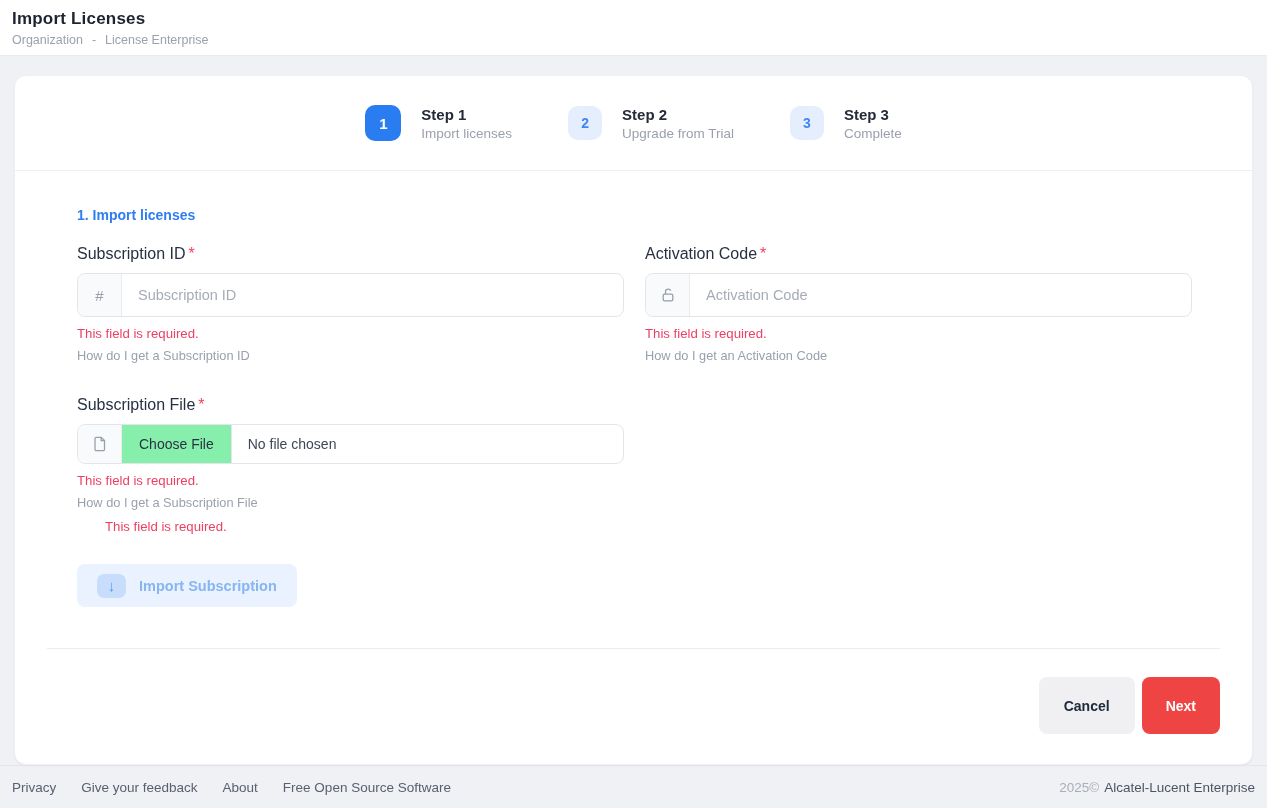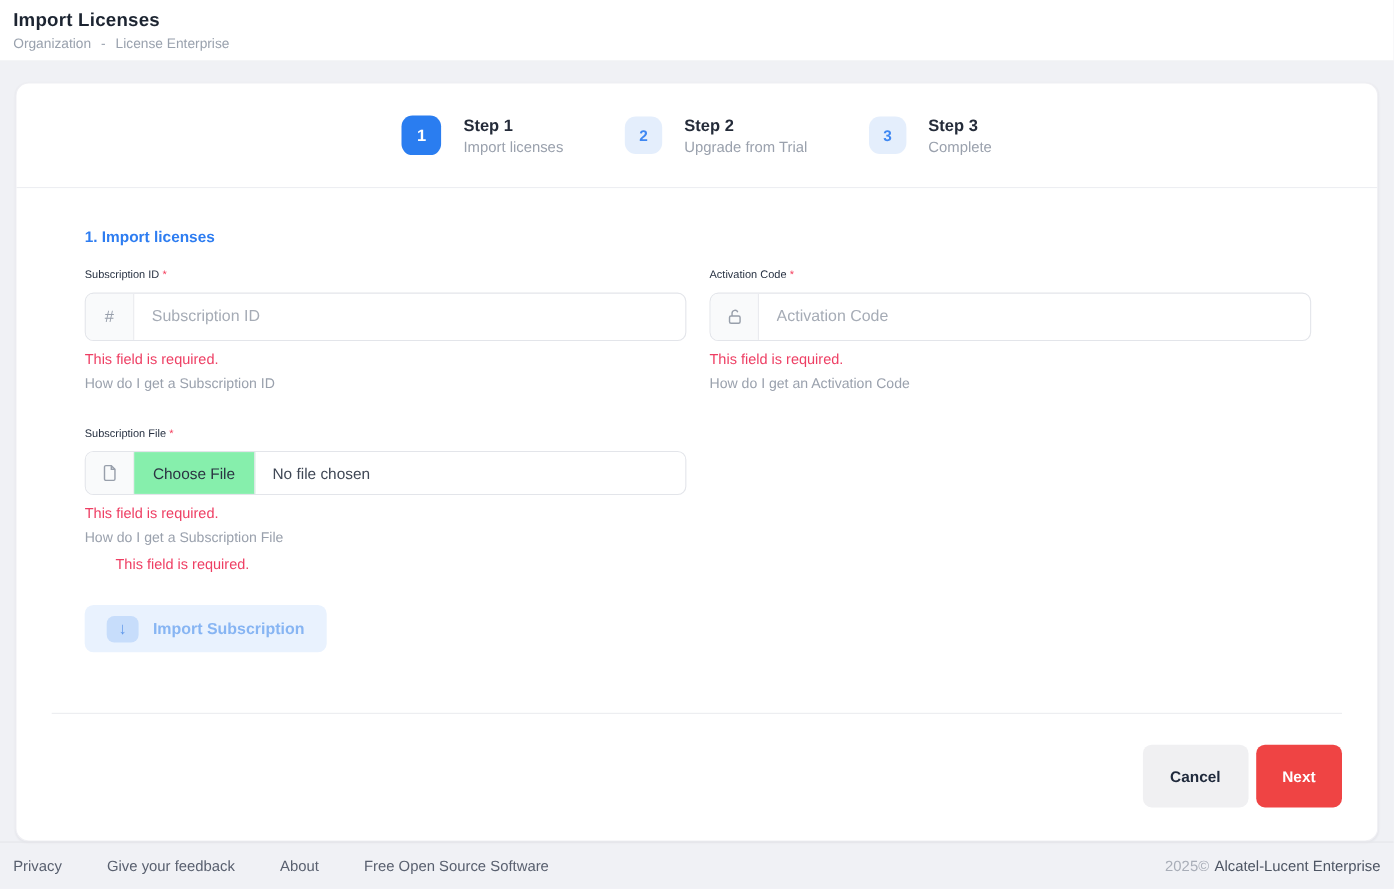--- a/index.html
+++ b/index.html
@@ -27,21 +27,21 @@
     justify-content:center; font-size:15px; font-weight:bold; }
   .step-badge.active { background:#2a7df0; color:#ffffff; }
   .step-badge.upcoming { width:34px; height:34px; background:#e4eefc; color:#3e87f2; font-size:14px; }
   .step-title { font-size:15px; font-weight:bold; color:#242b39; }
   .step-sub { font-size:13.5px; color:#9aa1ad; margin-top:3px; }
 
   
   .form-area { padding:0 62px; }
   .section-heading { margin-top:36px; font-size:14px; font-weight:bold; color:#2e7df1; }
   .field-grid { display:grid; grid-template-columns:547px 547px; column-gap:21px; margin-top:22px; }
-  .field-label { font-size:10px; color:#273142; margin-bottom:10px; }
+  .field-label { font-size:16px; color:#273142; margin-bottom:10px; }
   .req { color:#f43f5e; margin-left:3px; }
   .input-group { display:flex; height:44px; border:1px solid #e3e5ea; border-radius:8px;
     overflow:hidden; background:#fff; align-items:stretch; }
   .input-prefix { width:44px; flex:0 0 44px; background:#f9fafb; border-right:1px solid #eaebef;
     display:flex; align-items:center; justify-content:center; color:#989fab; font-size:15px; }
   .text-input { flex:1; border:0; outline:none; padding:0 16px; font-size:14.5px;
     font-family:inherit; color:#333b49; background:transparent; }
   .text-input::placeholder { color:#a6acb6; }
   .error-text { color:#ee3e63; font-size:13.2px; margin-top:9px; }
   .help-link { color:#9aa1ad; font-size:12.8px; margin-top:7px; cursor:pointer; width:fit-content; }
@@ -71,21 +71,21 @@
   .divider { margin:0 32px; border-top:1px solid #ebedf0; }
   .actions { display:flex; justify-content:flex-end; gap:7px; padding:28px 32px 30px; }
   .btn { height:57px; border:none; border-radius:8px; font-family:inherit;
     font-size:14px; font-weight:bold; cursor:pointer; }
   .btn-cancel { padding:0 25px; background:#f0f0f2; color:#202a3c; }
   .btn-next { padding:0 24px; background:#ef4444; color:#ffffff; }
 
   
   .page-footer { height:43px; display:flex; align-items:center; padding:0 12px;
     border-top:1px solid #e4e5e9; font-size:13.5px; }
-  .footer-links { display:flex; gap:41px; }
+  .footer-links { display:flex; gap:25px; }
   .footer-link { color:#59606f; cursor:pointer; }
   .copyright { margin-left:auto; display:flex; gap:5px; }
   .copy-year { color:#a9aeb8; }
   .copy-owner { color:#4d5563; }
 
   .icon-svg { display:block; }
 </style>
 </head>
 <body>
 

